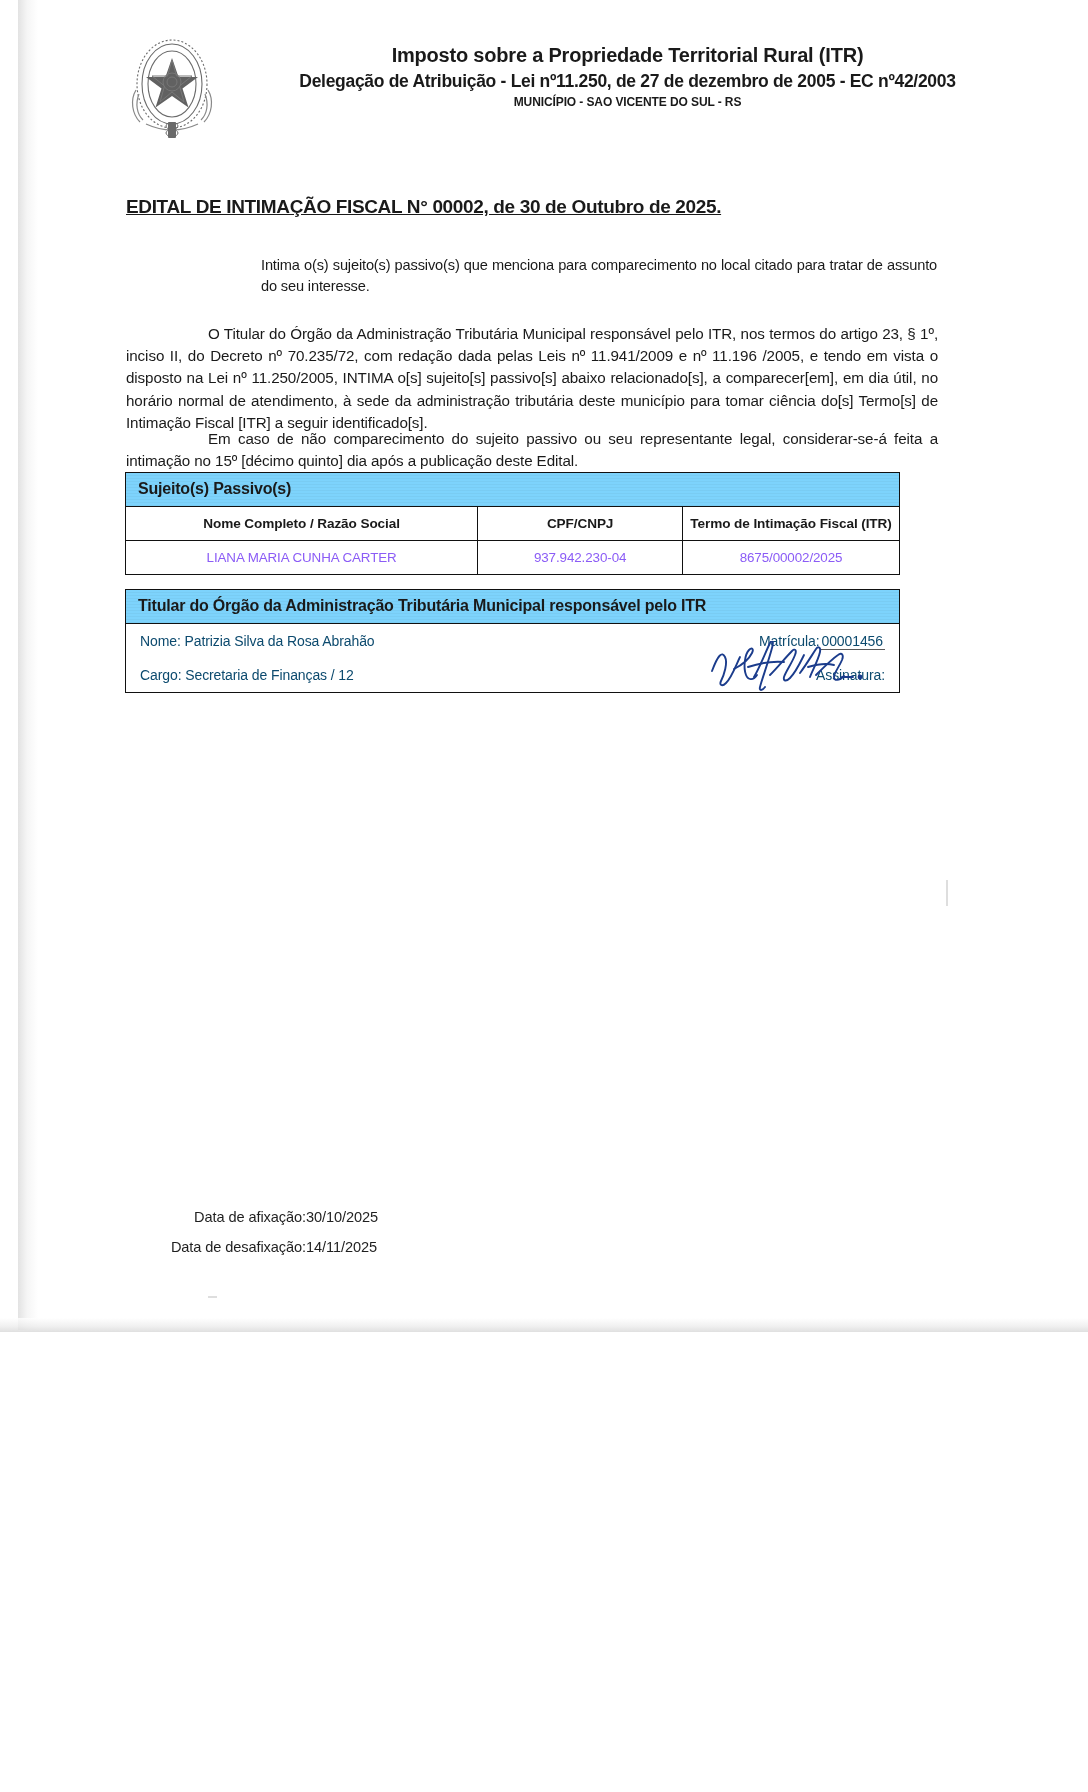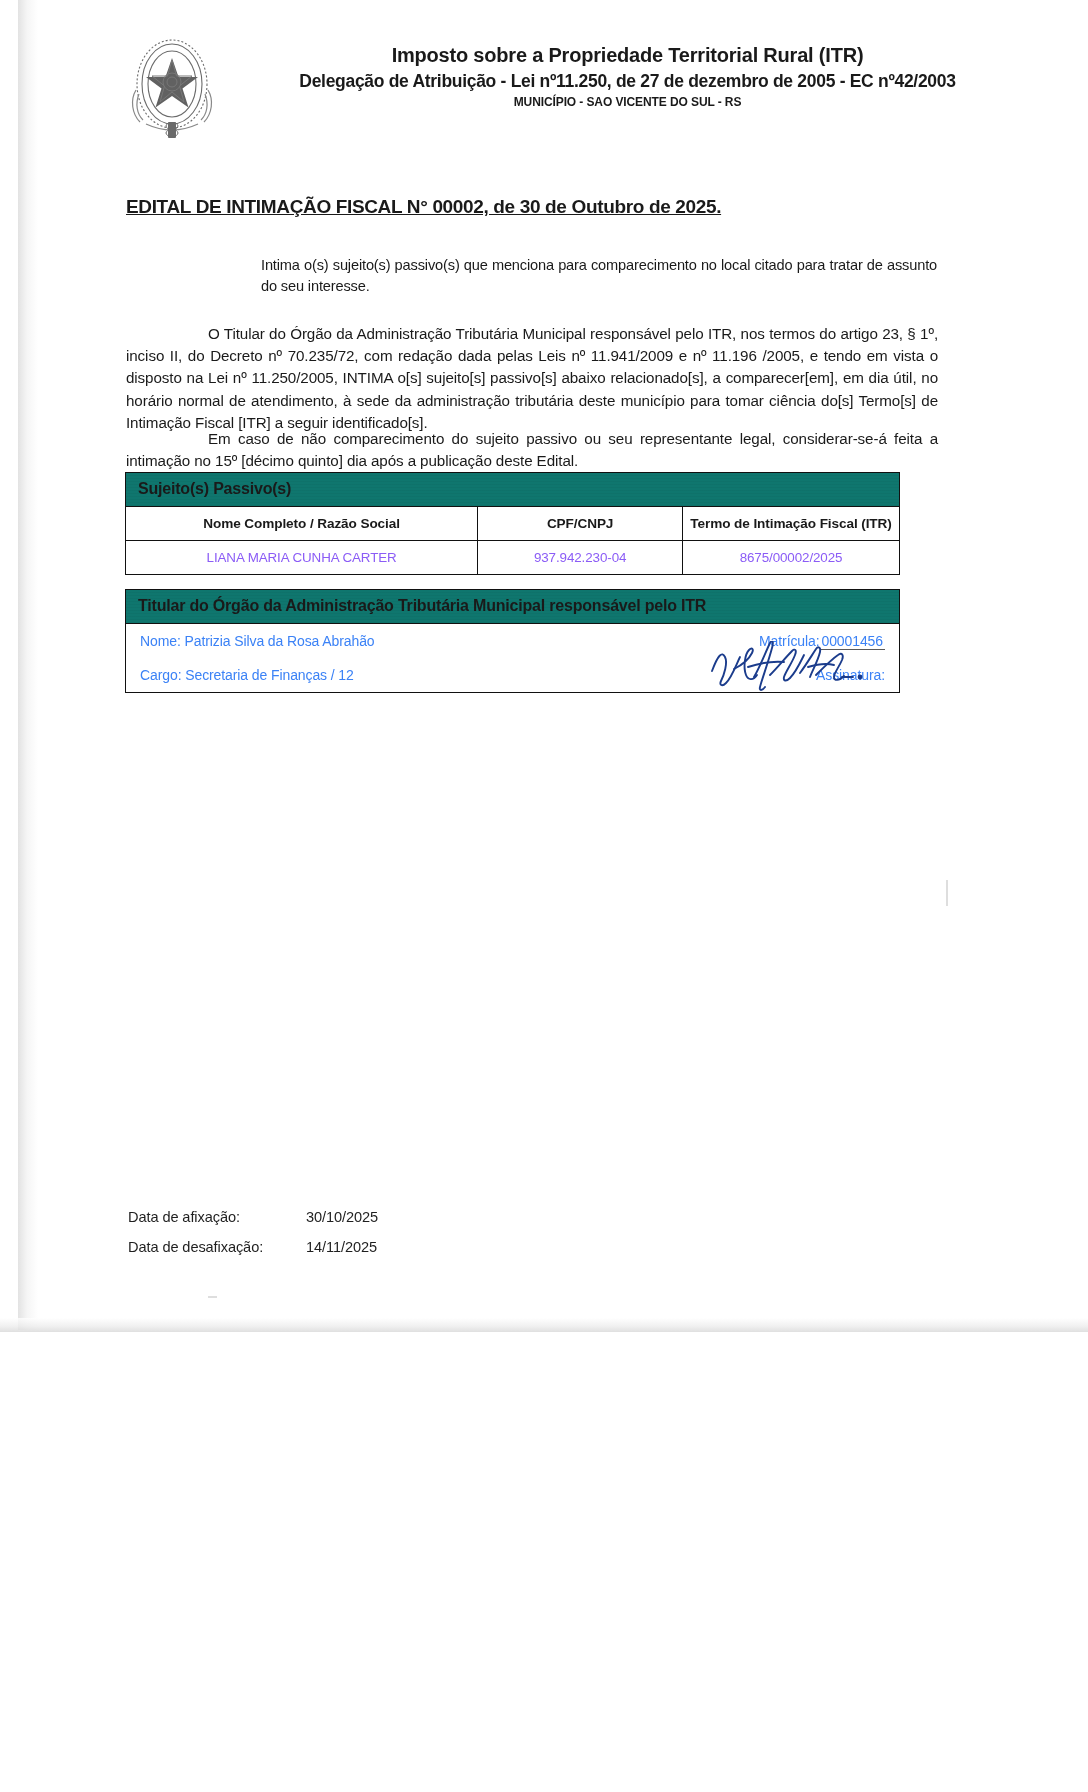--- a/index.html
+++ b/index.html
@@ -106,21 +106,21 @@
   .body-par.p2 { top: 428px; }
   .indent { display: inline-block; width: 82px; }
 
   
   .tbl {
     position: absolute;
     border: 1.6px solid #111;
     background: #fff;
   }
   .tbl-band {
-    background: #0f766e;
+    background: #7dd3fc;
     border-bottom: 1.6px solid #111;
     padding: 7px 12px 8px 12px;
     font-size: 16px;
     font-weight: bold;
     letter-spacing: -.2px;
     position: relative;
   }
   .tbl-band::after {
     content: "";
     position: absolute; left: 0; right: 0; top: 0; bottom: 0;
@@ -156,21 +156,21 @@
   .col-cpf  { width: 26.5%; margin-top: 12px; }
   .col-itr  { width: 28%; }
 
   
   #titular-table { left: 107px; top: 589px; width: 775px; }
   .tit-row {
     position: relative;
     font-size: 14px;
     padding: 9px 14px 9px 14px;
     letter-spacing: -.1px;
-    color: #3b82f6;
+    color: #0c4a6e;
   }
   .tit-row .right-field {
     position: absolute;
     right: 14px; top: 9px;
   }
   .matricula-val { border-bottom: 1px solid #5a5a5a; padding: 0 2px; }
 
   
   .signature {
     position: absolute;
@@ -182,20 +182,21 @@
   }
 
   
   .footer-dates {
     position: absolute;
     left: 110px;
     top: 1209px;
     font-size: 14.6px;
     color: #1f1f1f;
     letter-spacing: -.1px;
+    text-align: right;
   }
   .fd-row { display: flex; margin-bottom: 14px; }
   .fd-label { width: 178px; }
   .fd-value { }
 
   
   .speck {
     position: absolute;
     background: #bdbdbd;
     opacity: .5;

